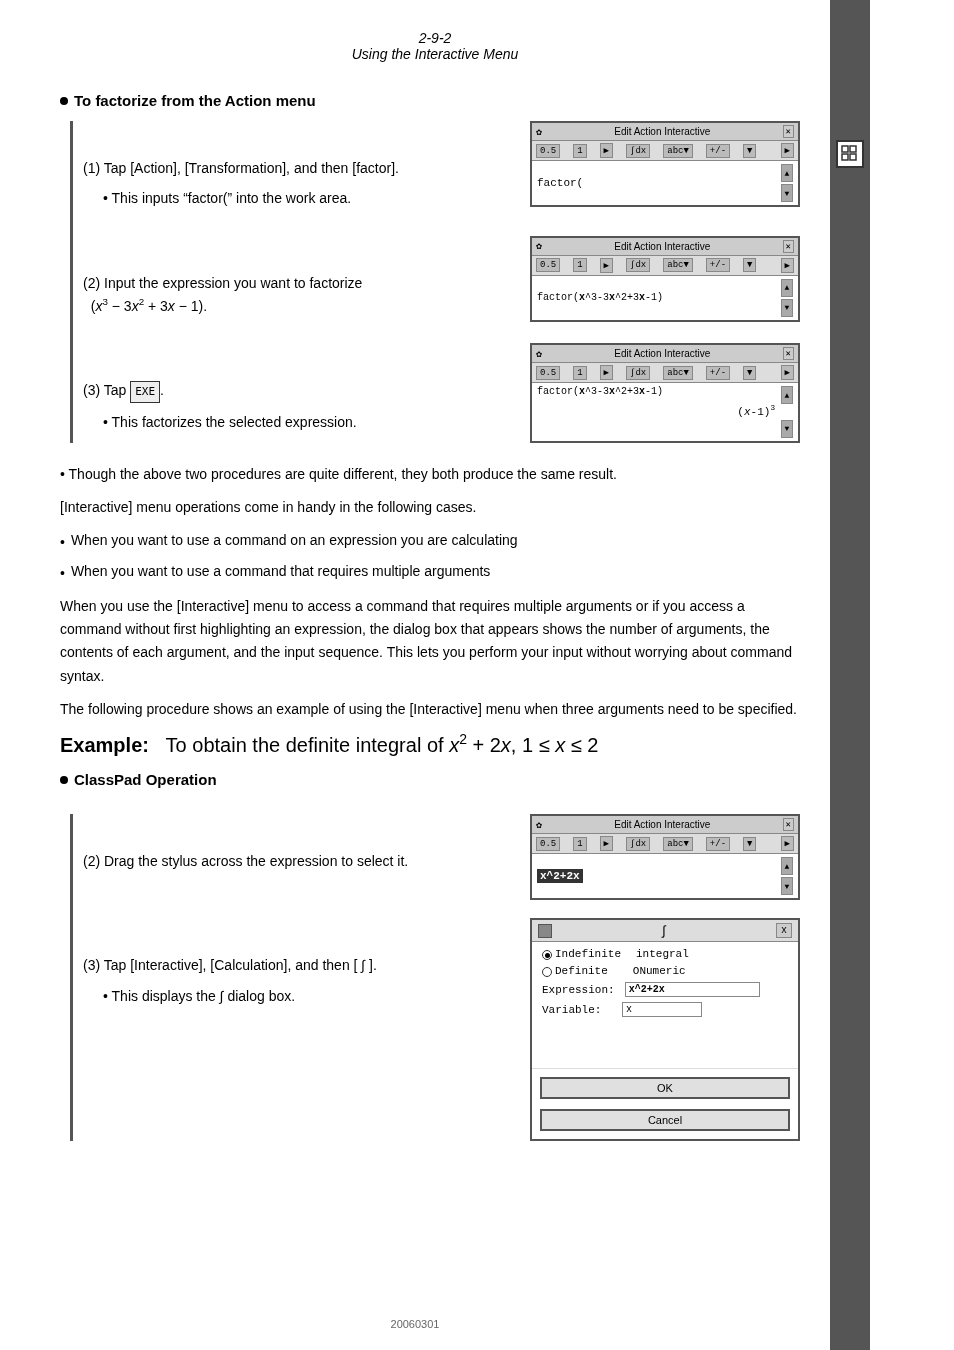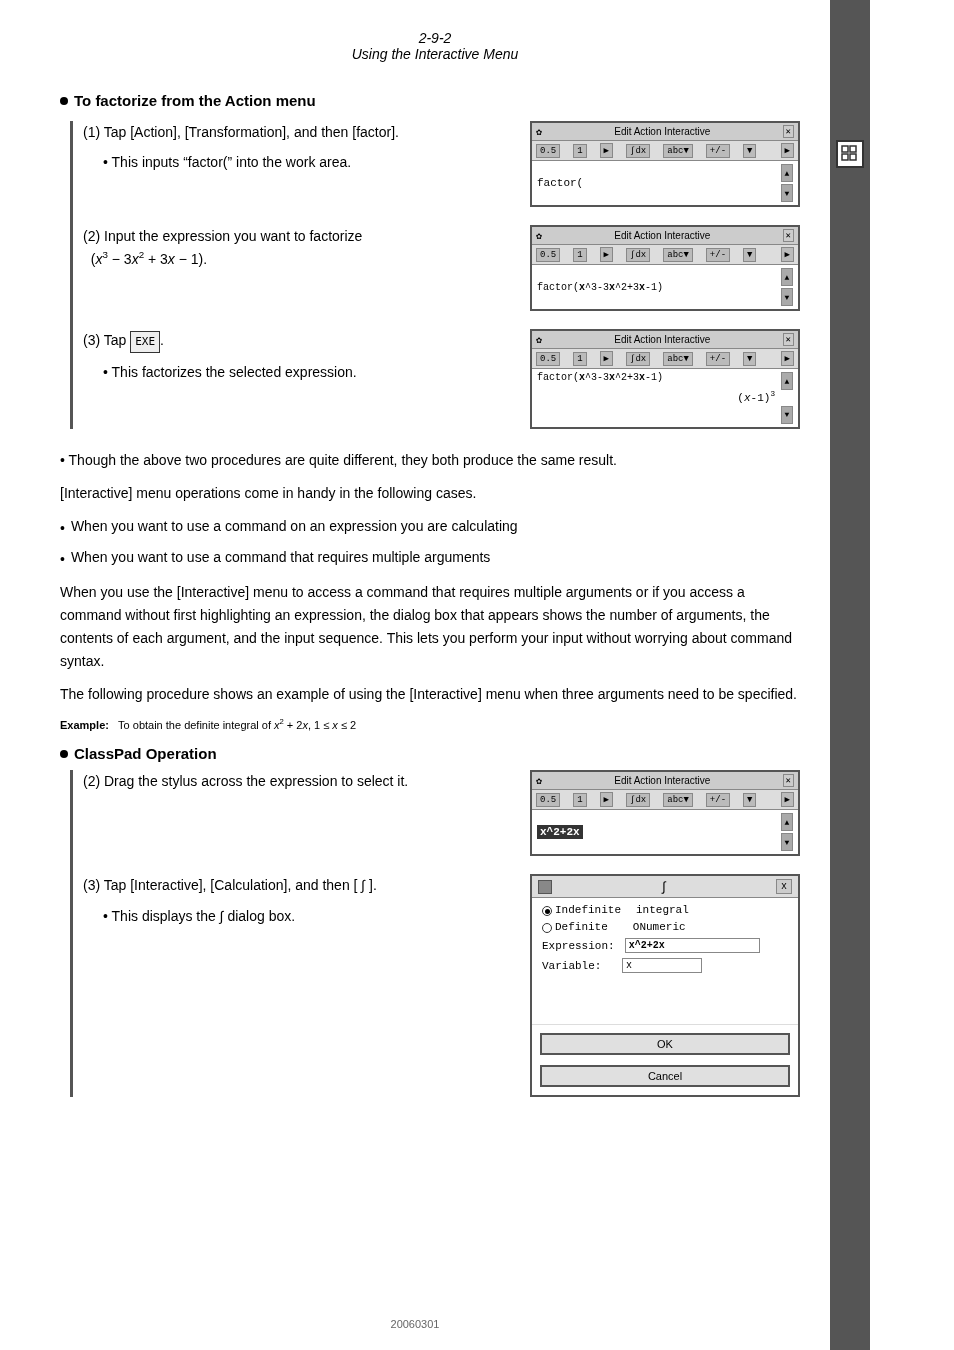--- a/index.html
+++ b/index.html
@@ -84,20 +84,21 @@
     .two-col {
       display: flex;
       gap: 20px;
       align-items: flex-start;
       margin-bottom: 18px;
     }
 
     .left-col {
       flex: 1;
       min-width: 0;
+      margin-top: 36px;
     }
 
     .right-col {
       width: 280px;
       flex-shrink: 0;
     }
 
     
     .calc-screen {
       border: 2px solid #555;
@@ -175,35 +176,35 @@
       flex-shrink: 0;
     }
 
     .paragraph {
       font-size: 14px;
       line-height: 1.65;
       margin-bottom: 10px;
     }
 
     .example-line {
-      font-size: 11px;
+      font-size: 20px;
       margin-bottom: 15px;
     }
 
     .example-label {
       font-weight: bold;
     }
 
     .classpad-title {
       display: flex;
       align-items: center;
       gap: 6px;
       font-weight: bold;
       font-size: 15px;
-      margin-bottom: 8px;
+      margin-bottom: 26px;
     }
 
     
     .dialog-box {
       border: 2px solid #555;
       background: #fff;
       width: 270px;
       font-family: 'Courier New', monospace;
       font-size: 11px;
     }

